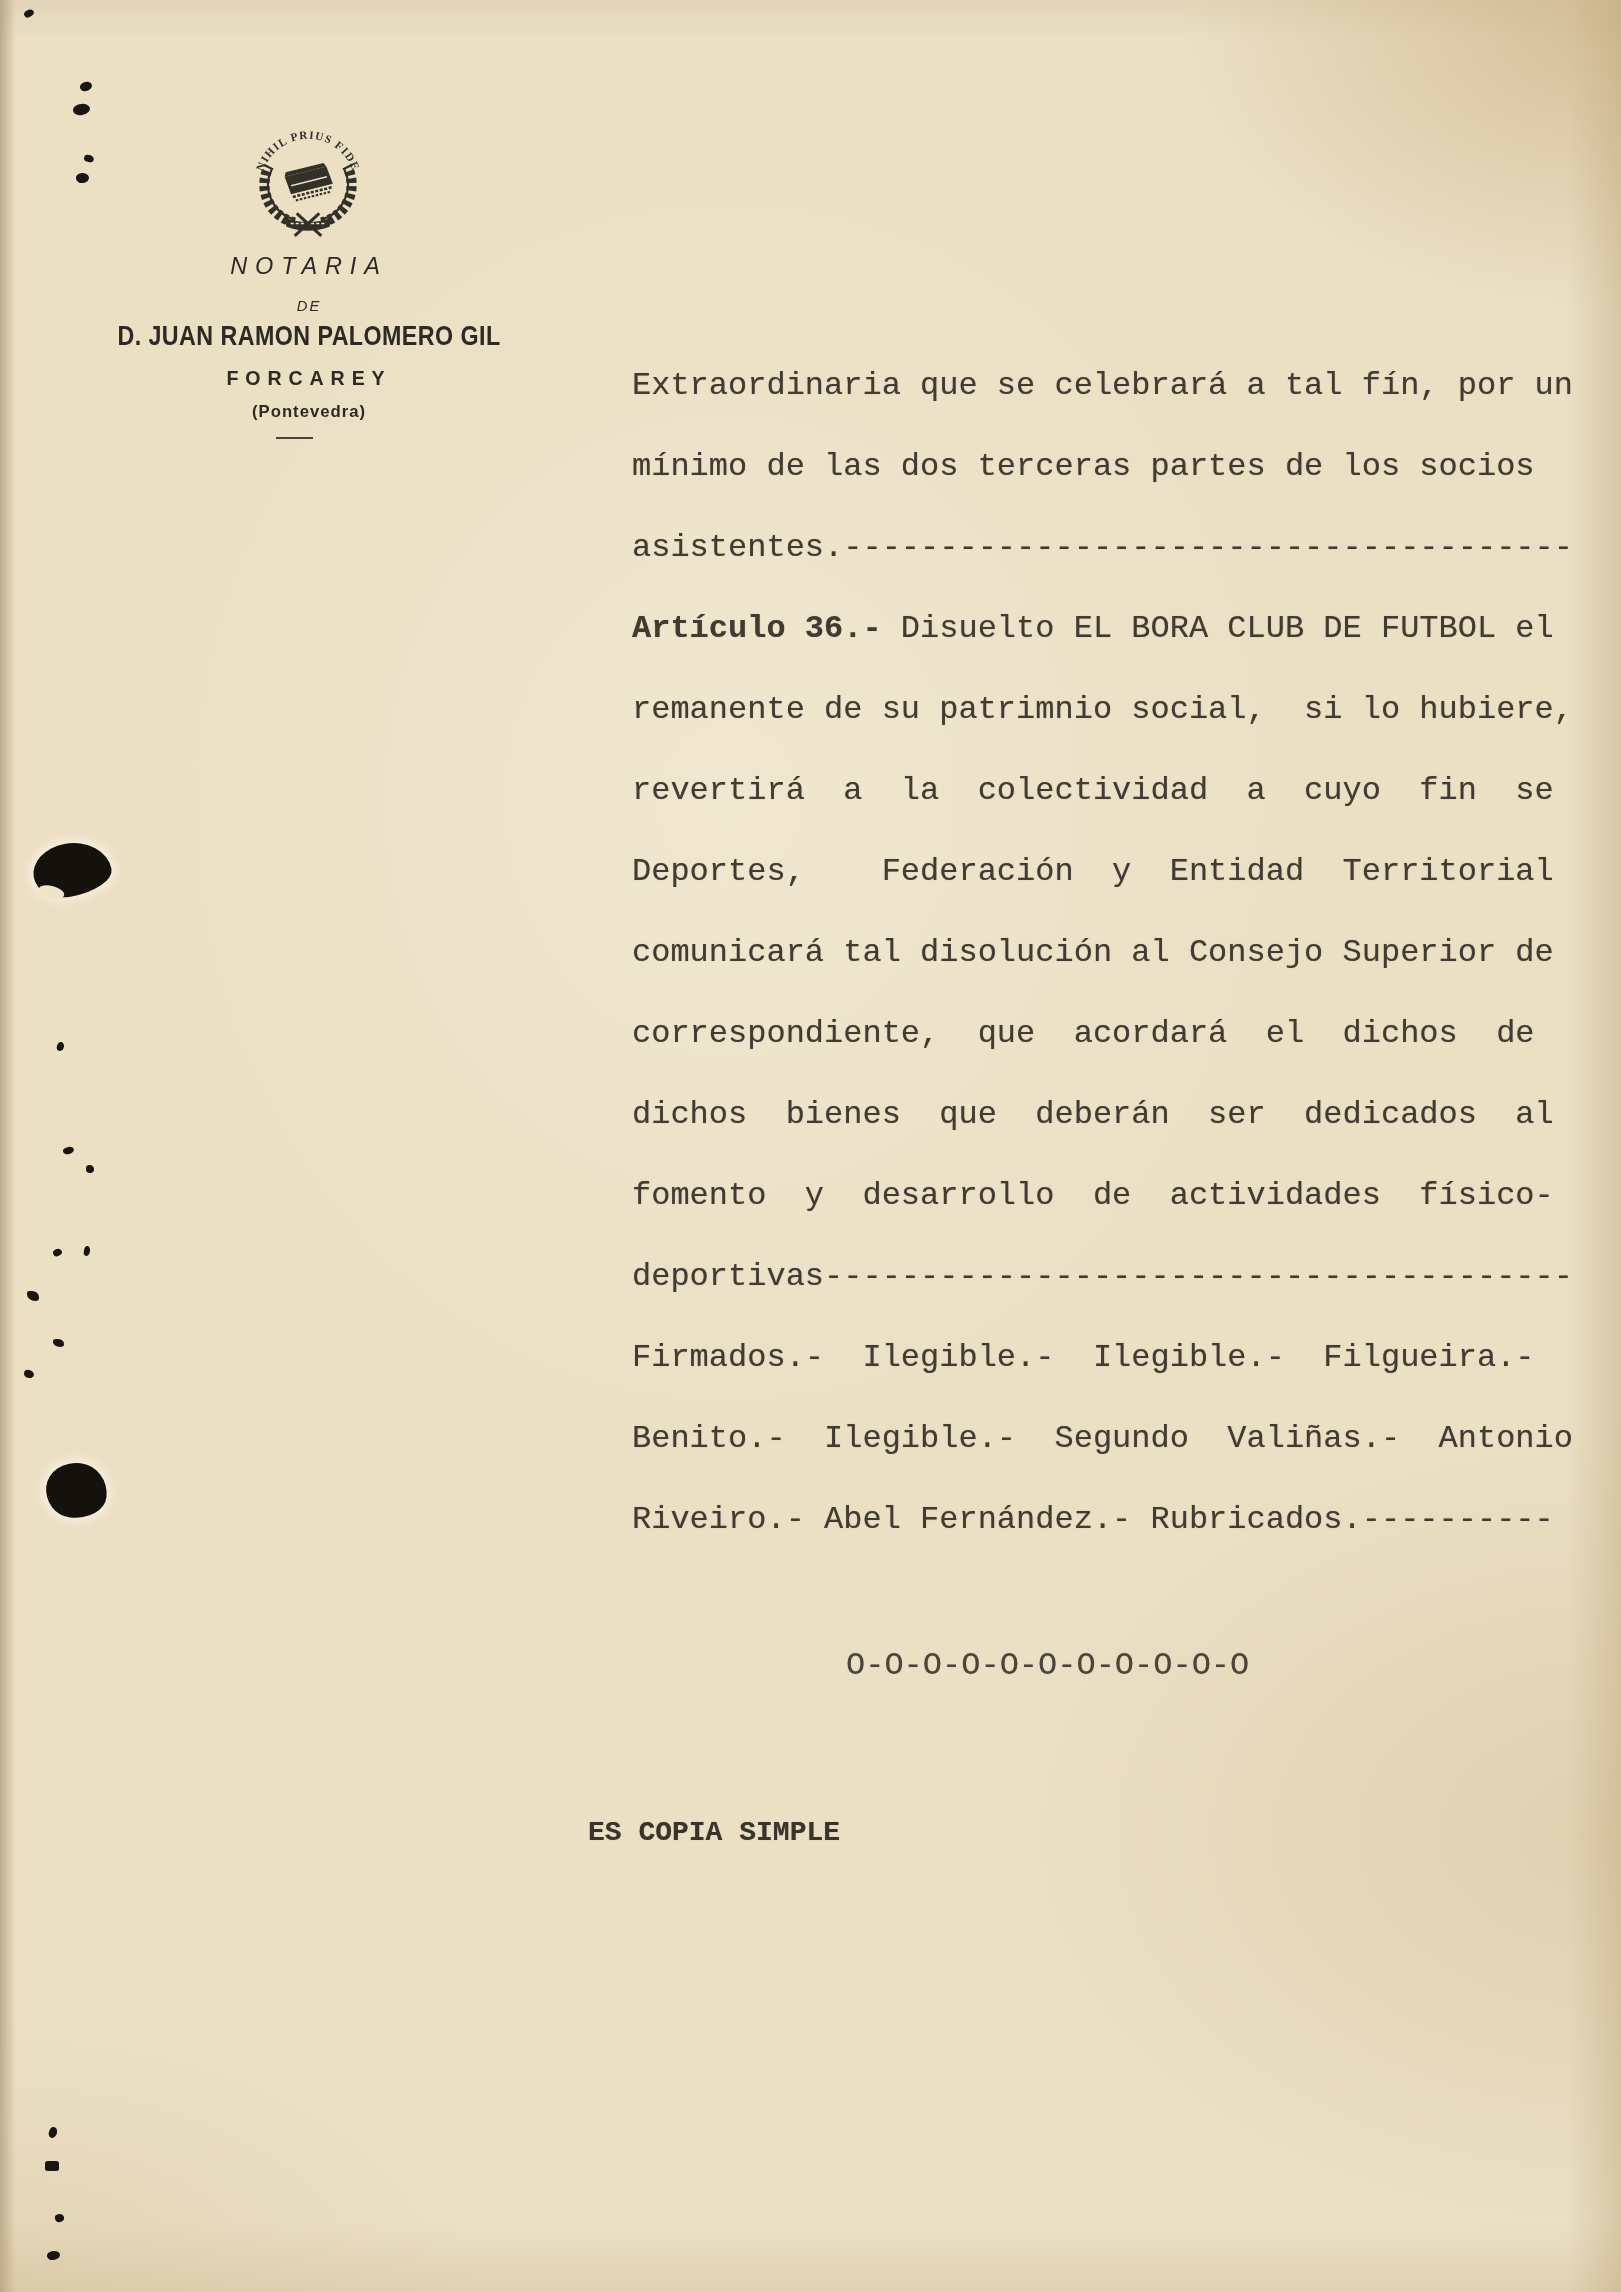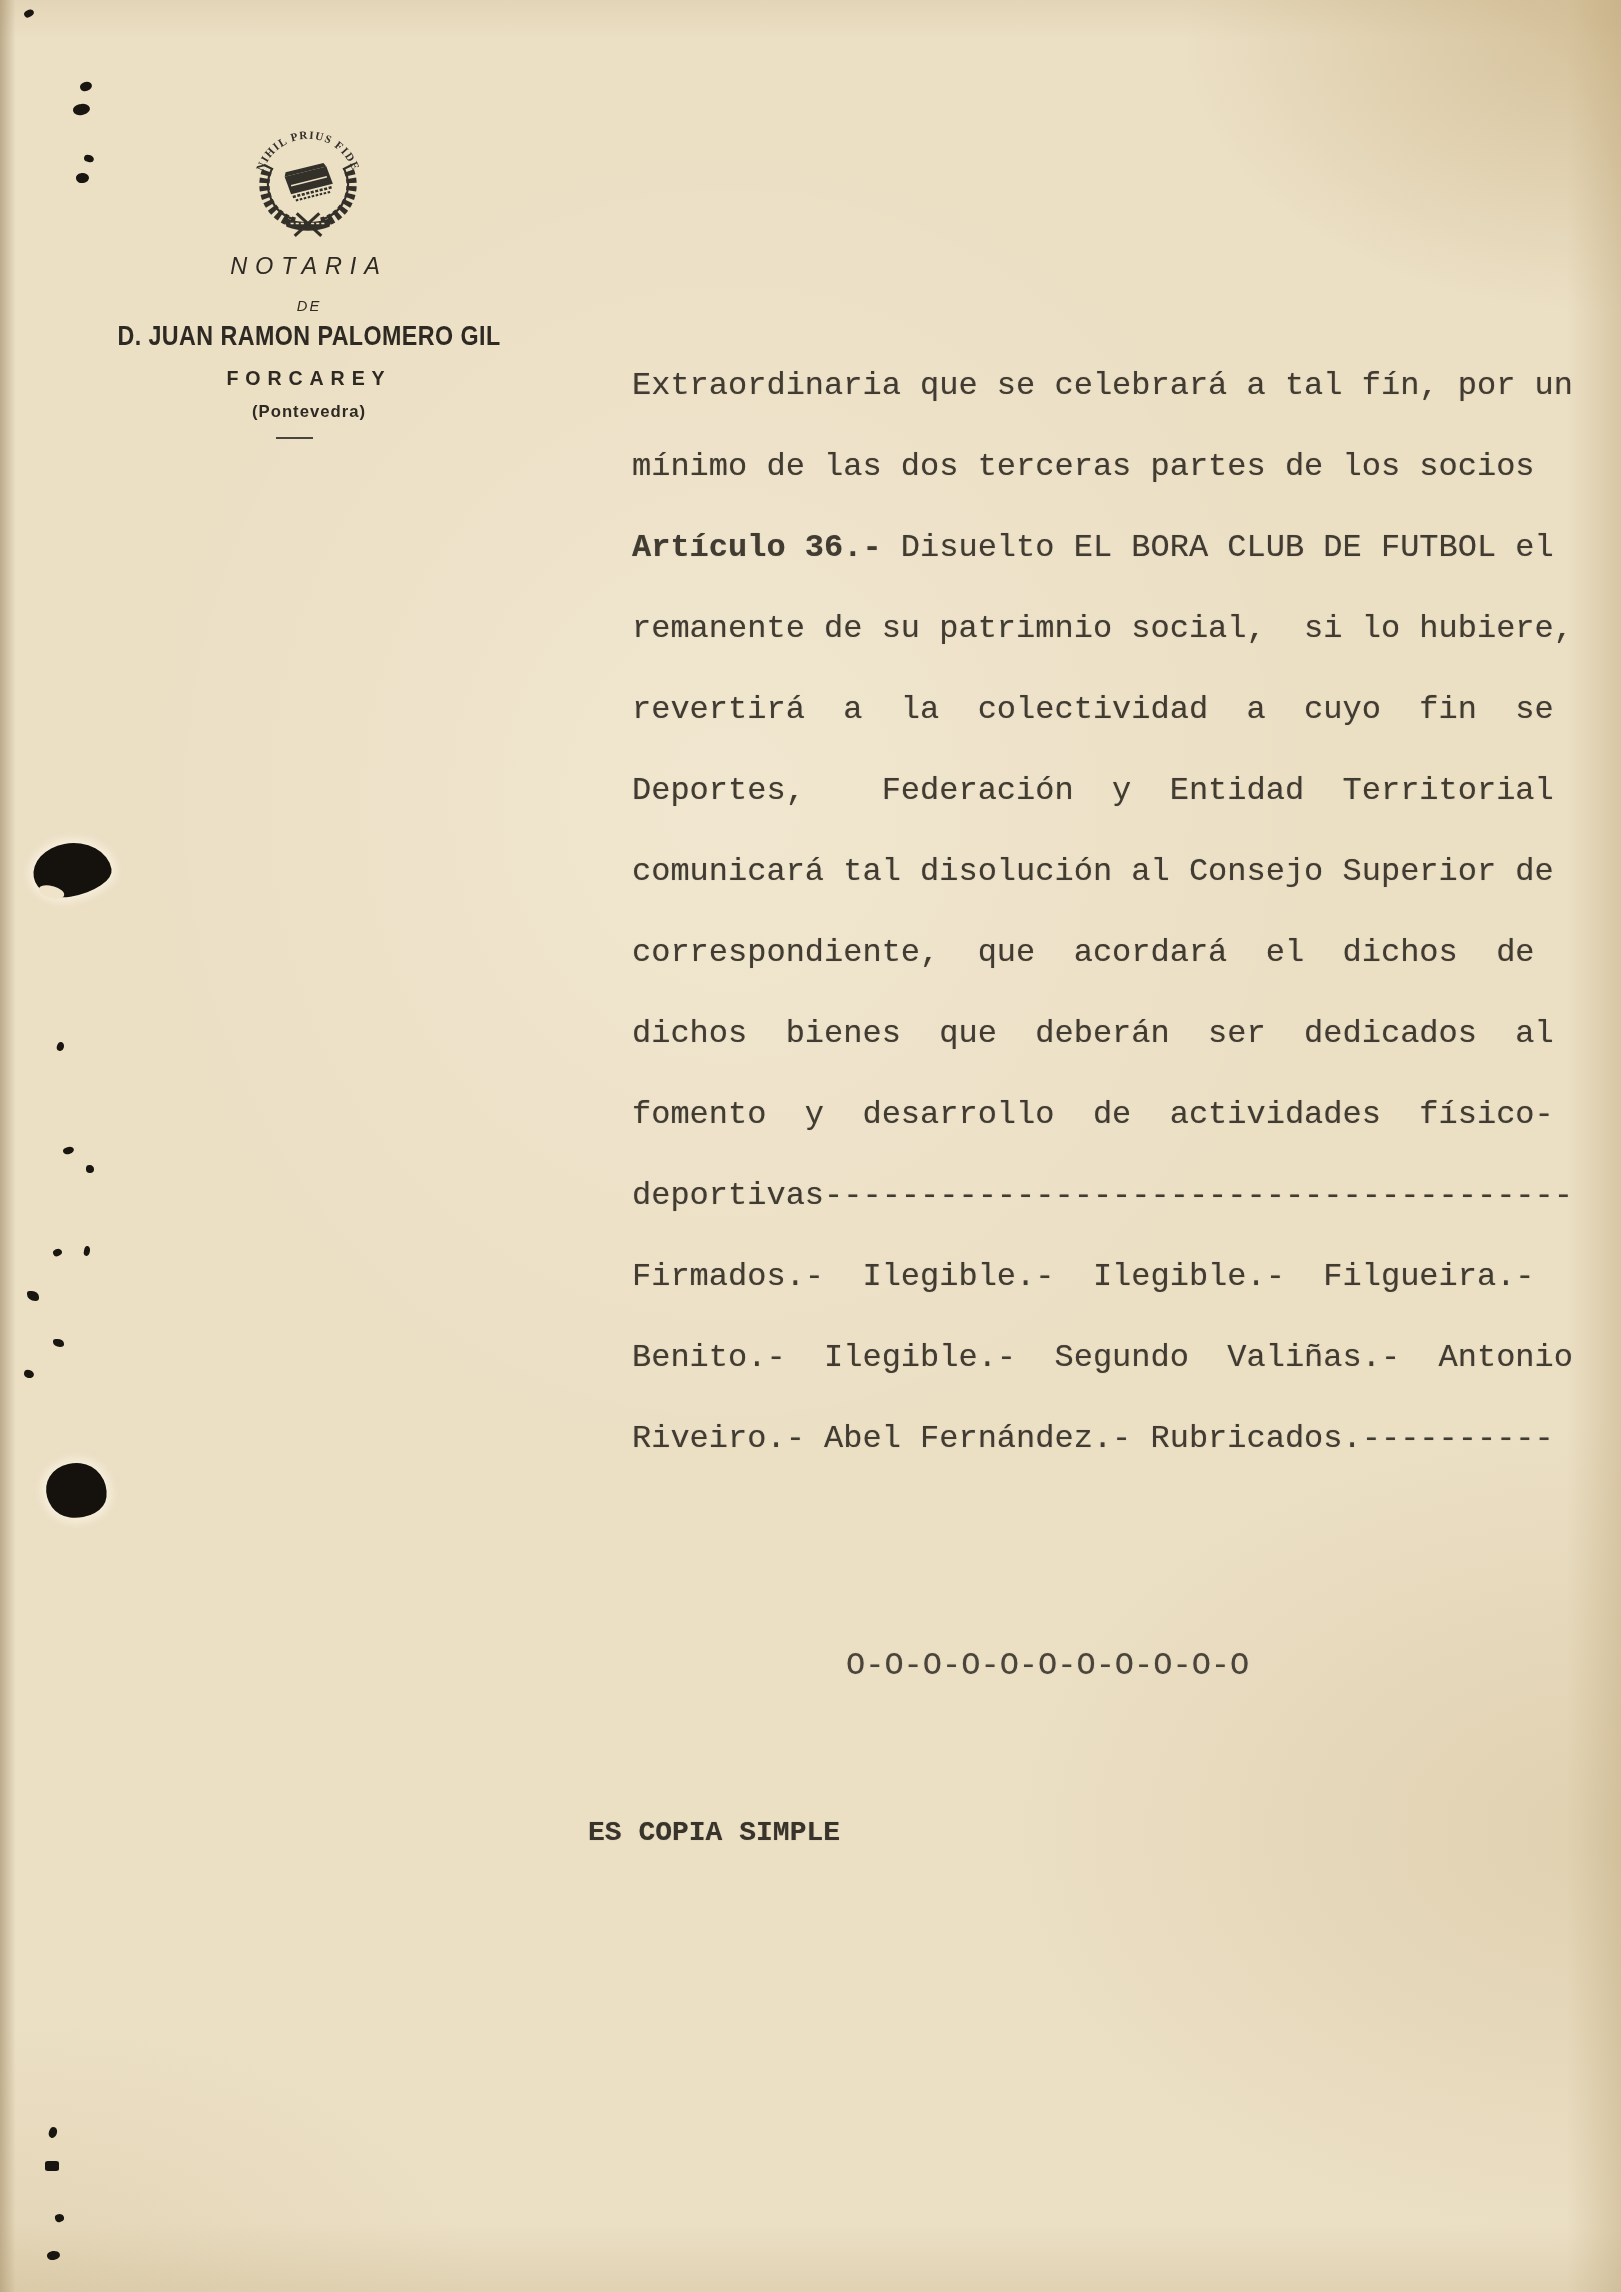--- a/index.html
+++ b/index.html
@@ -92,20 +92,21 @@
     <div class="lh-center lh-de">DE</div>
     <div class="lh-center lh-name">D. JUAN RAMON PALOMERO GIL</div>
     <div class="lh-center lh-town">FORCAREY</div>
     <div class="lh-center lh-prov">(Pontevedra)</div>
     <div class="lh-rule"></div>
   </div>
 
   <div class="bodytext">
     <div class="tline">Extraordinaria que se celebrará a tal fín, por un</div>
     <div class="tline">mínimo de las dos terceras partes de los socios</div>
+    <div class="tline">asistentes.--------------------------------------</div>
     <div class="tline"><span class="b">Artículo 36.-</span><span> Disuelto EL BORA CLUB DE FUTBOL el</span></div>
     <div class="tline">remanente de su patrimnio social,  si lo hubiere,</div>
     <div class="tline">revertirá  a  la  colectividad  a  cuyo  fin  se</div>
     <div class="tline">Deportes,    Federación  y  Entidad  Territorial</div>
     <div class="tline">comunicará tal disolución al Consejo Superior de</div>
     <div class="tline">correspondiente,  que  acordará  el  dichos  de</div>
     <div class="tline">dichos  bienes  que  deberán  ser  dedicados  al</div>
     <div class="tline">fomento  y  desarrollo  de  actividades  físico-</div>
     <div class="tline">deportivas---------------------------------------</div>
     <div class="tline">Firmados.-  Ilegible.-  Ilegible.-  Filgueira.-</div>

